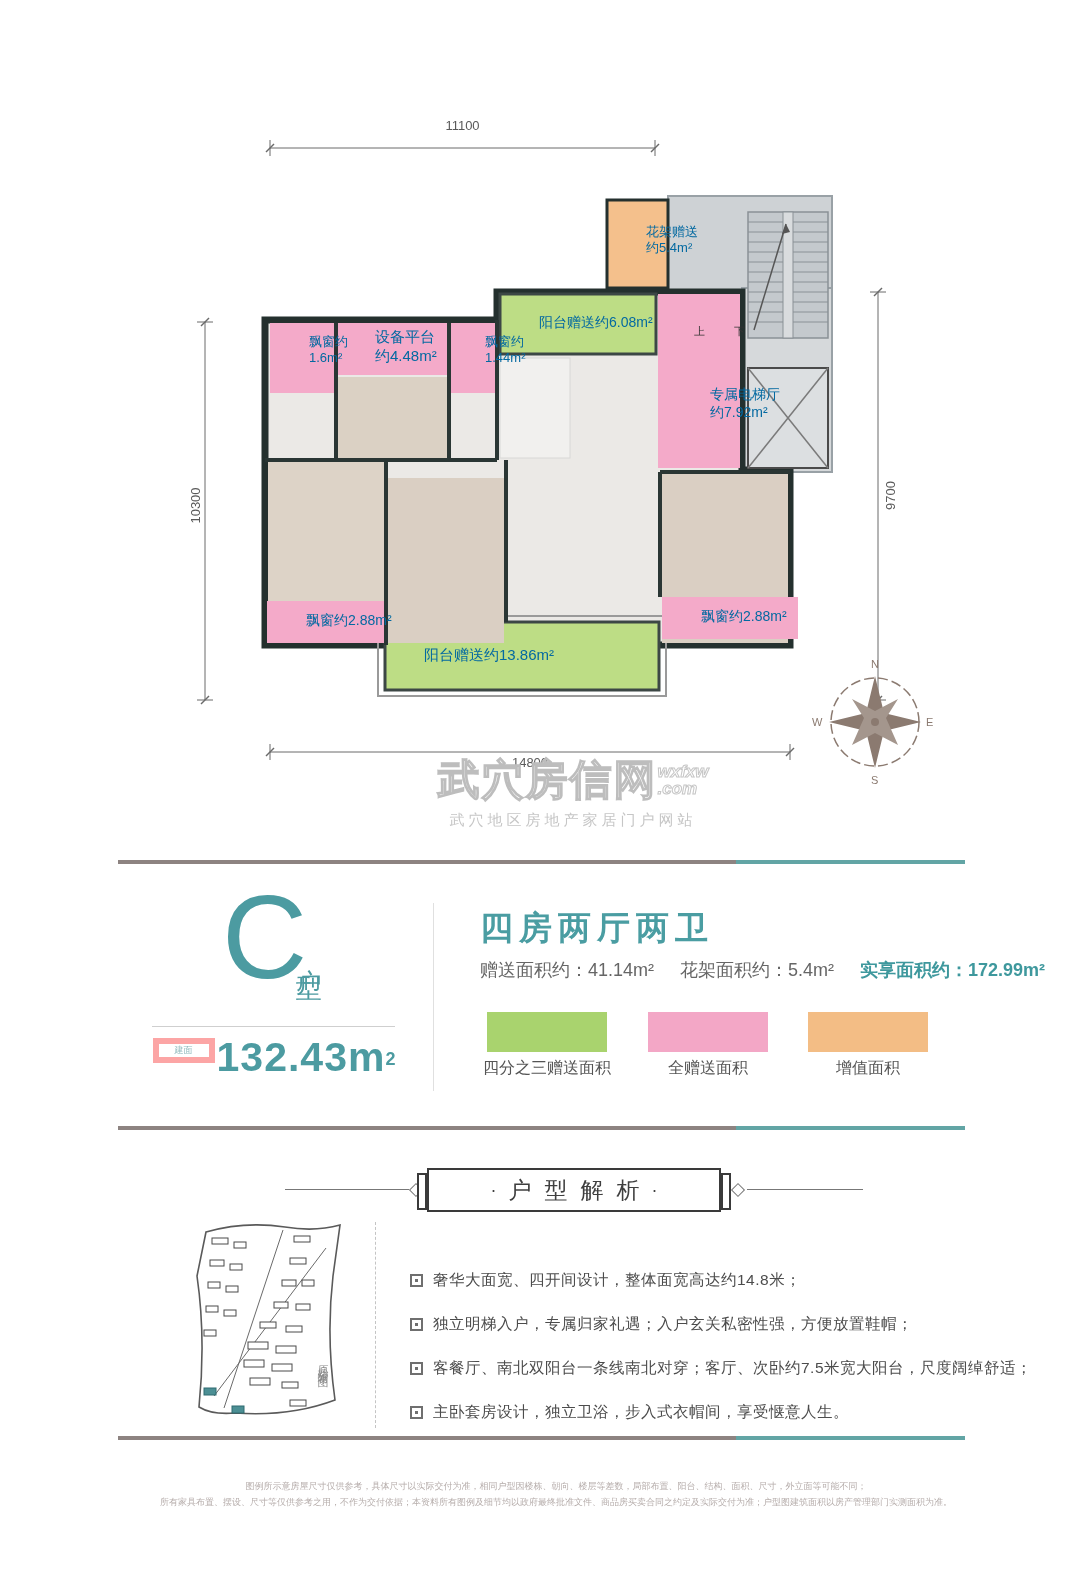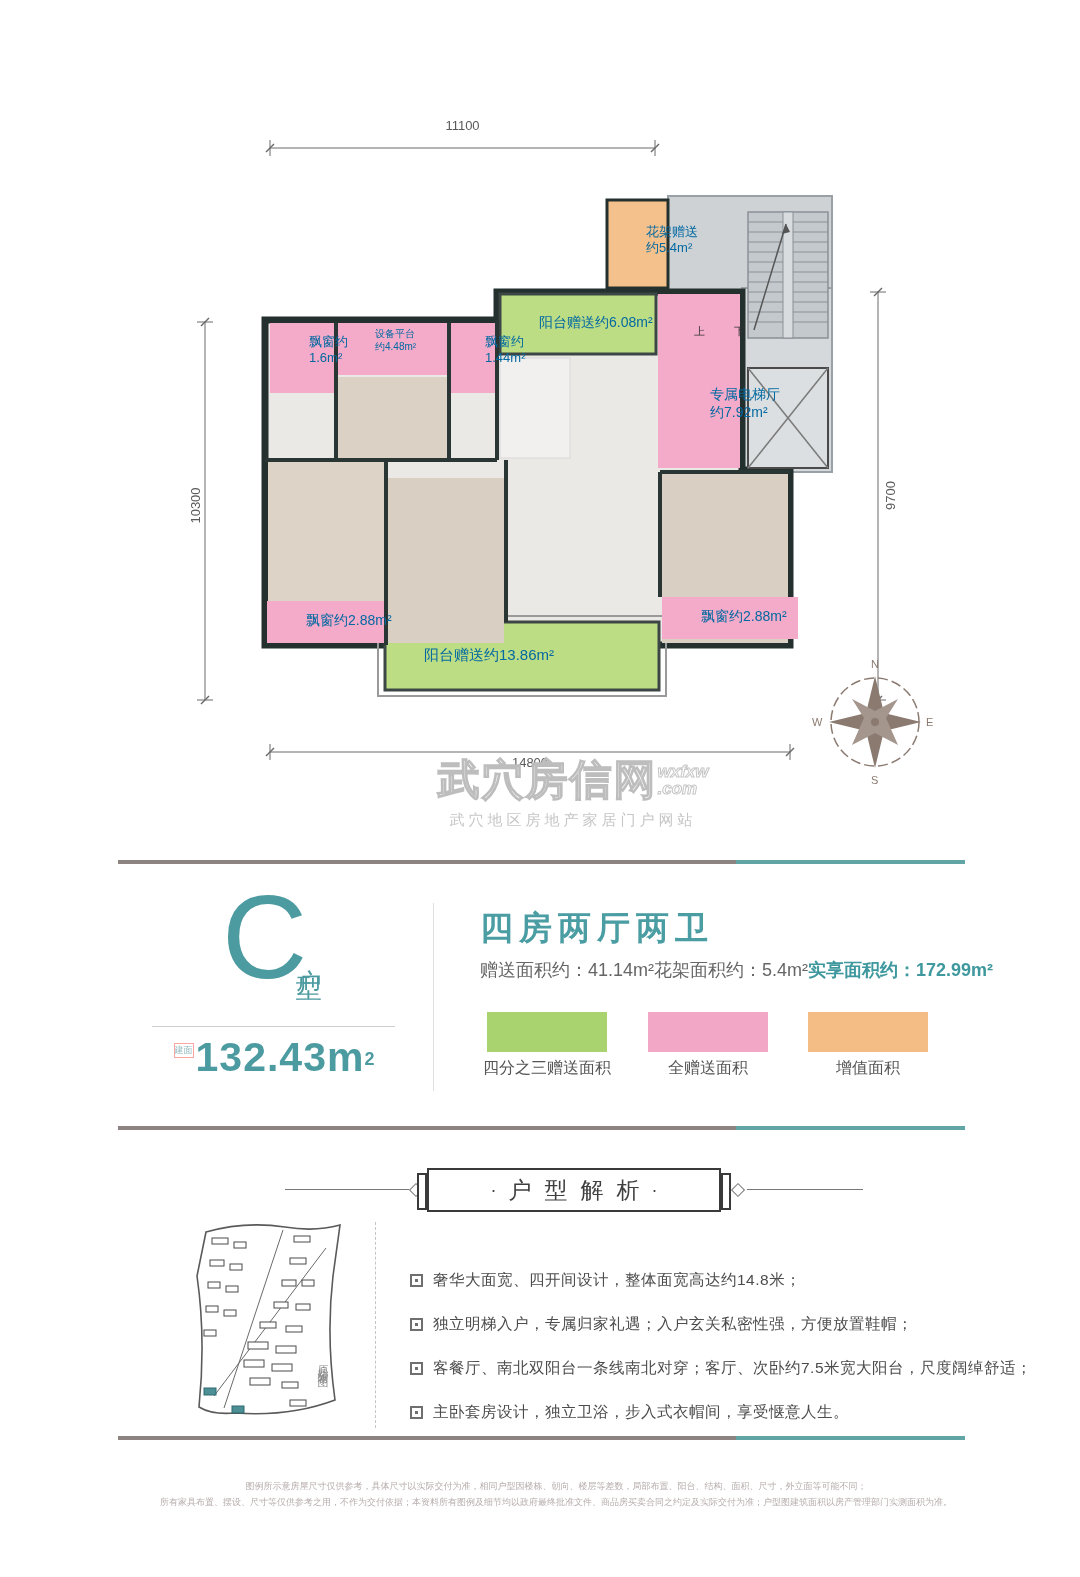--- a/index.html
+++ b/index.html
@@ -24,27 +24,27 @@
   
   .divider{position:absolute;left:118px;width:847px;height:4px;
     background:linear-gradient(90deg,#8d8381 0 73%,#62a5a5 73% 100%);z-index:2;}
   
   .c-letter{position:absolute;left:222px;top:878px;font-size:118px;line-height:1;color:#4c9ba1;z-index:3;}
   .c-type{position:absolute;left:292px;top:948px;font-size:26px;color:#4c9ba1;line-height:1.28;
     writing-mode:vertical-rl;letter-spacing:6px;z-index:3;}
   .c-underline{position:absolute;left:152px;top:1026px;width:243px;height:1px;background:#cfcfcf;}
   .c-area{position:absolute;left:140px;top:1034px;width:268px;text-align:center;color:#4c9ba1;z-index:3;}
   .c-area .badge{display:inline-block;vertical-align:18px;font-size:9px;color:#8fb9bc;
-    border:1px solid #fca5a5;padding:0 0;margin-right:2px;}
+    border:6px solid #fca5a5;padding:0 16px;margin-right:2px;}
   .c-area .num{font-size:41px;font-weight:bold;letter-spacing:1px;}
   .c-area sup{font-size:18px;font-weight:bold;}
   .v-sep{position:absolute;left:433px;top:903px;width:1px;height:188px;background:#e0e0e0;}
   .headline{position:absolute;left:480px;top:906px;font-size:33px;font-weight:bold;color:#4a9da2;
     letter-spacing:6px;z-index:3;}
-  .stats{position:absolute;left:480px;top:958px;display:flex;font-size:18px;color:#666;z-index:3;}
+  .stats{position:absolute;left:480px;top:958px;display:flex;gap:26px;font-size:18px;color:#666;z-index:3;}
   .stats .hl{color:#3e989d;font-weight:bold;}
   .legend-swatch{position:absolute;width:120px;height:40px;z-index:3;}
   .legend-label{position:absolute;width:160px;text-align:center;font-size:16px;color:#555;z-index:3;}
   .sw-green{background:#a9d36e;} .sw-pink{background:#f3a7c6;} .sw-orange{background:#f3bd85;}
   
   .bn-line{position:absolute;top:1189px;height:1px;background:#777;}
   .bn-diamond{position:absolute;top:1185px;width:8px;height:8px;border:1px solid #777;transform:rotate(45deg);background:#fff;}
   .bn-tab{position:absolute;top:1173px;width:6px;height:33px;border:2px solid #3a3a3a;background:#fff;}
   .bn-box{position:absolute;left:427px;top:1168px;width:290px;height:40px;border:2px solid #3a3a3a;
     display:flex;align-items:center;justify-content:center;gap:12px;background:#fff;z-index:3;}
@@ -177,21 +177,21 @@
   <div class="dim" style="left:270px;top:755px;width:520px;">14800</div>
 
   <div class="zone-label" style="left:607px;top:224px;width:61px;font-size:13px;">
     <span class="l1">花架赠送</span>
     <span class="l2">约5.4m²</span>
   </div>
   <div class="zone-label" style="left:270px;top:334px;width:64px;font-size:13px;">
     <span class="l1">飘窗约</span>
     <span class="l2">1.6m²</span>
   </div>
-  <div class="zone-label" style="left:336px;top:328px;width:112px;font-size:10px;">
+  <div class="zone-label" style="left:336px;top:328px;width:112px;font-size:15px;">
     <span class="l1">设备平台</span>
     <span class="l2">约4.48m²</span>
   </div>
   <div class="zone-label" style="left:446px;top:334px;width:52px;font-size:13px;">
     <span class="l1">飘窗约</span>
     <span class="l2">1.44m²</span>
   </div>
   <div class="zone-label" style="left:500px;top:314px;width:156px;font-size:14px;">阳台赠送约6.08m²</div>
   <div class="zone-label" style="left:658px;top:386px;width:82px;font-size:14px;padding-left:13px;">
     <span class="l1">专属电梯厅</span>

